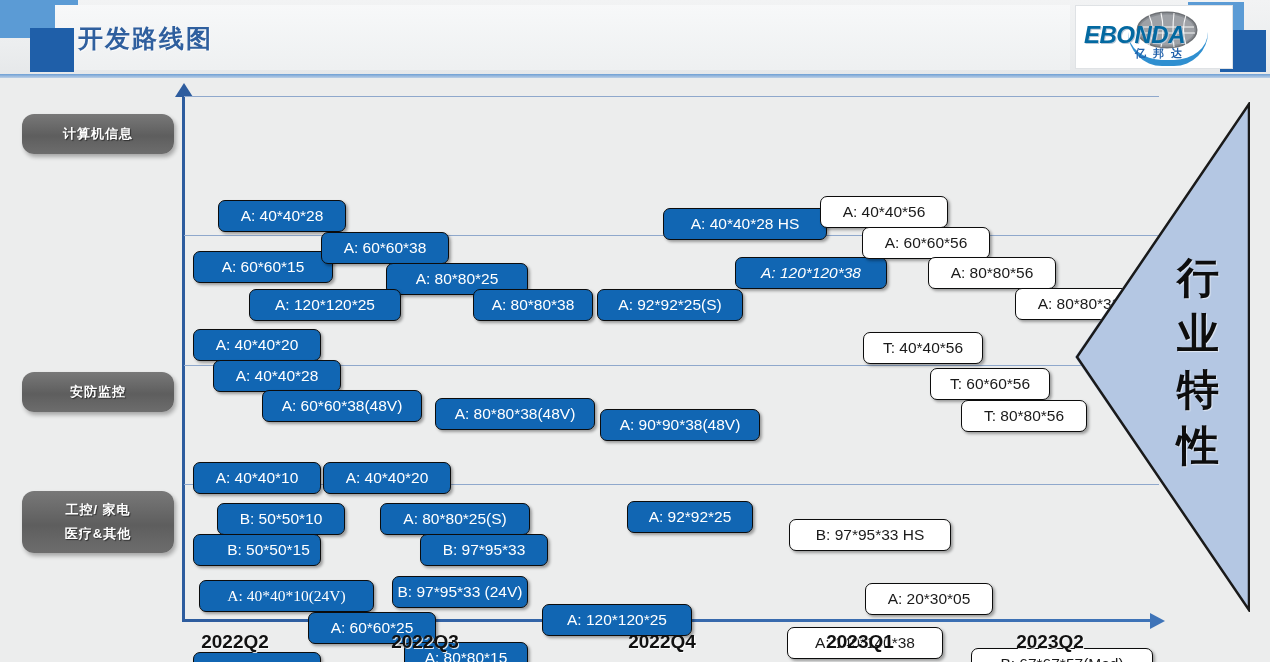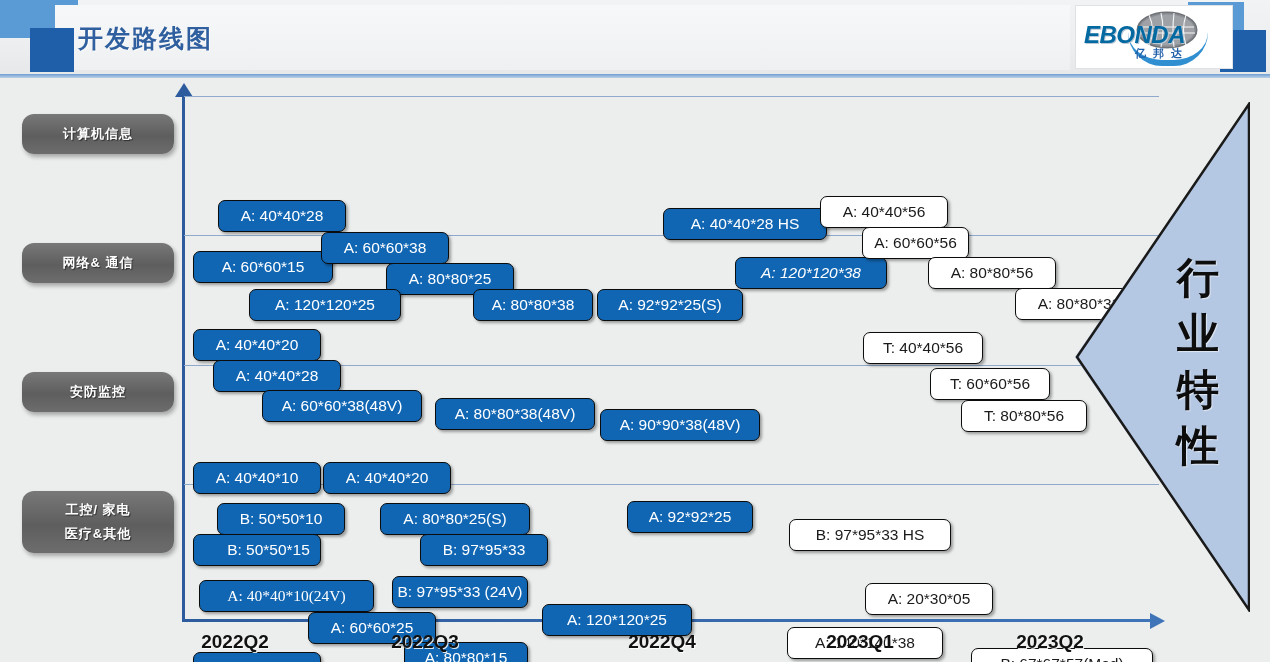--- a/index.html
+++ b/index.html
@@ -118,23 +118,20 @@
       <div id="logo-cn">亿邦达</div>
     </div>
   </div>
 </div>
 
 <div id="chart">
 
   <div class="cat" id="cat0">
     <span>计算机信息</span>
   </div>
-  <div class="cat" id="cat1">
-    <span>网络&amp; 通信</span>
-  </div>
   <div class="cat" id="cat2">
     <span>安防监控</span>
   </div>
   <div class="cat" id="cat3">
     <span id="cat3-text">工控/ 家电<br>医疗&amp;其他</span>
   </div>
 
   <div id="yarrow"></div>
   <div id="yaxis"></div>
   <div id="xaxis"></div>
@@ -148,42 +145,42 @@
   <div id="chips">
       <div class="chip blue" style="left: 218px; top: 120px; width: 128px;">
         <span>A: 40*40*28</span>
       </div>
       <div class="chip blue" style="left: 193px; top: 171px; width: 140px;">
         <span>A: 60*60*15</span>
       </div>
       <div class="chip blue" style="left: 321px; top: 152px; width: 128px;">
         <span>A: 60*60*38</span>
       </div>
-      <div class="chip blue" style="left: 386px; top: 183px; width: 128px;">
+      <div class="chip blue" style="left: 386px; top: 183px; width: 142px;">
         <span>A: 80*80*25</span>
       </div>
       <div class="chip blue" style="left: 249px; top: 209px; width: 152px;">
         <span>A: 120*120*25</span>
       </div>
       <div class="chip blue" style="left: 473px; top: 209px; width: 120px;">
         <span>A: 80*80*38</span>
       </div>
       <div class="chip blue" style="left: 597px; top: 209px; width: 146px;">
         <span>A: 92*92*25(S)</span>
       </div>
       <div class="chip blue" style="left: 663px; top: 128px; width: 164px;">
         <span>A: 40*40*28 HS</span>
       </div>
       <div class="chip blue" style="left: 735px; top: 177px; width: 152px; font-style: italic;">
         <span>A: 120*120*38</span>
       </div>
       <div class="chip white" style="left: 820px; top: 116px; width: 128px;">
         <span>A: 40*40*56</span>
       </div>
-      <div class="chip white" style="left: 862px; top: 147px; width: 107px;">
+      <div class="chip white" style="left: 862px; top: 147px; width: 128px;">
         <span>A: 60*60*56</span>
       </div>
       <div class="chip white" style="left: 928px; top: 177px; width: 128px;">
         <span>A: 80*80*56</span>
       </div>
       <div class="chip white" style="left: 1015px; top: 208px; width: 128px;">
         <span>A: 80*80*32</span>
       </div>
       <div class="chip blue" style="left: 193px; top: 249px; width: 128px;">
         <span>A: 40*40*20</span>

